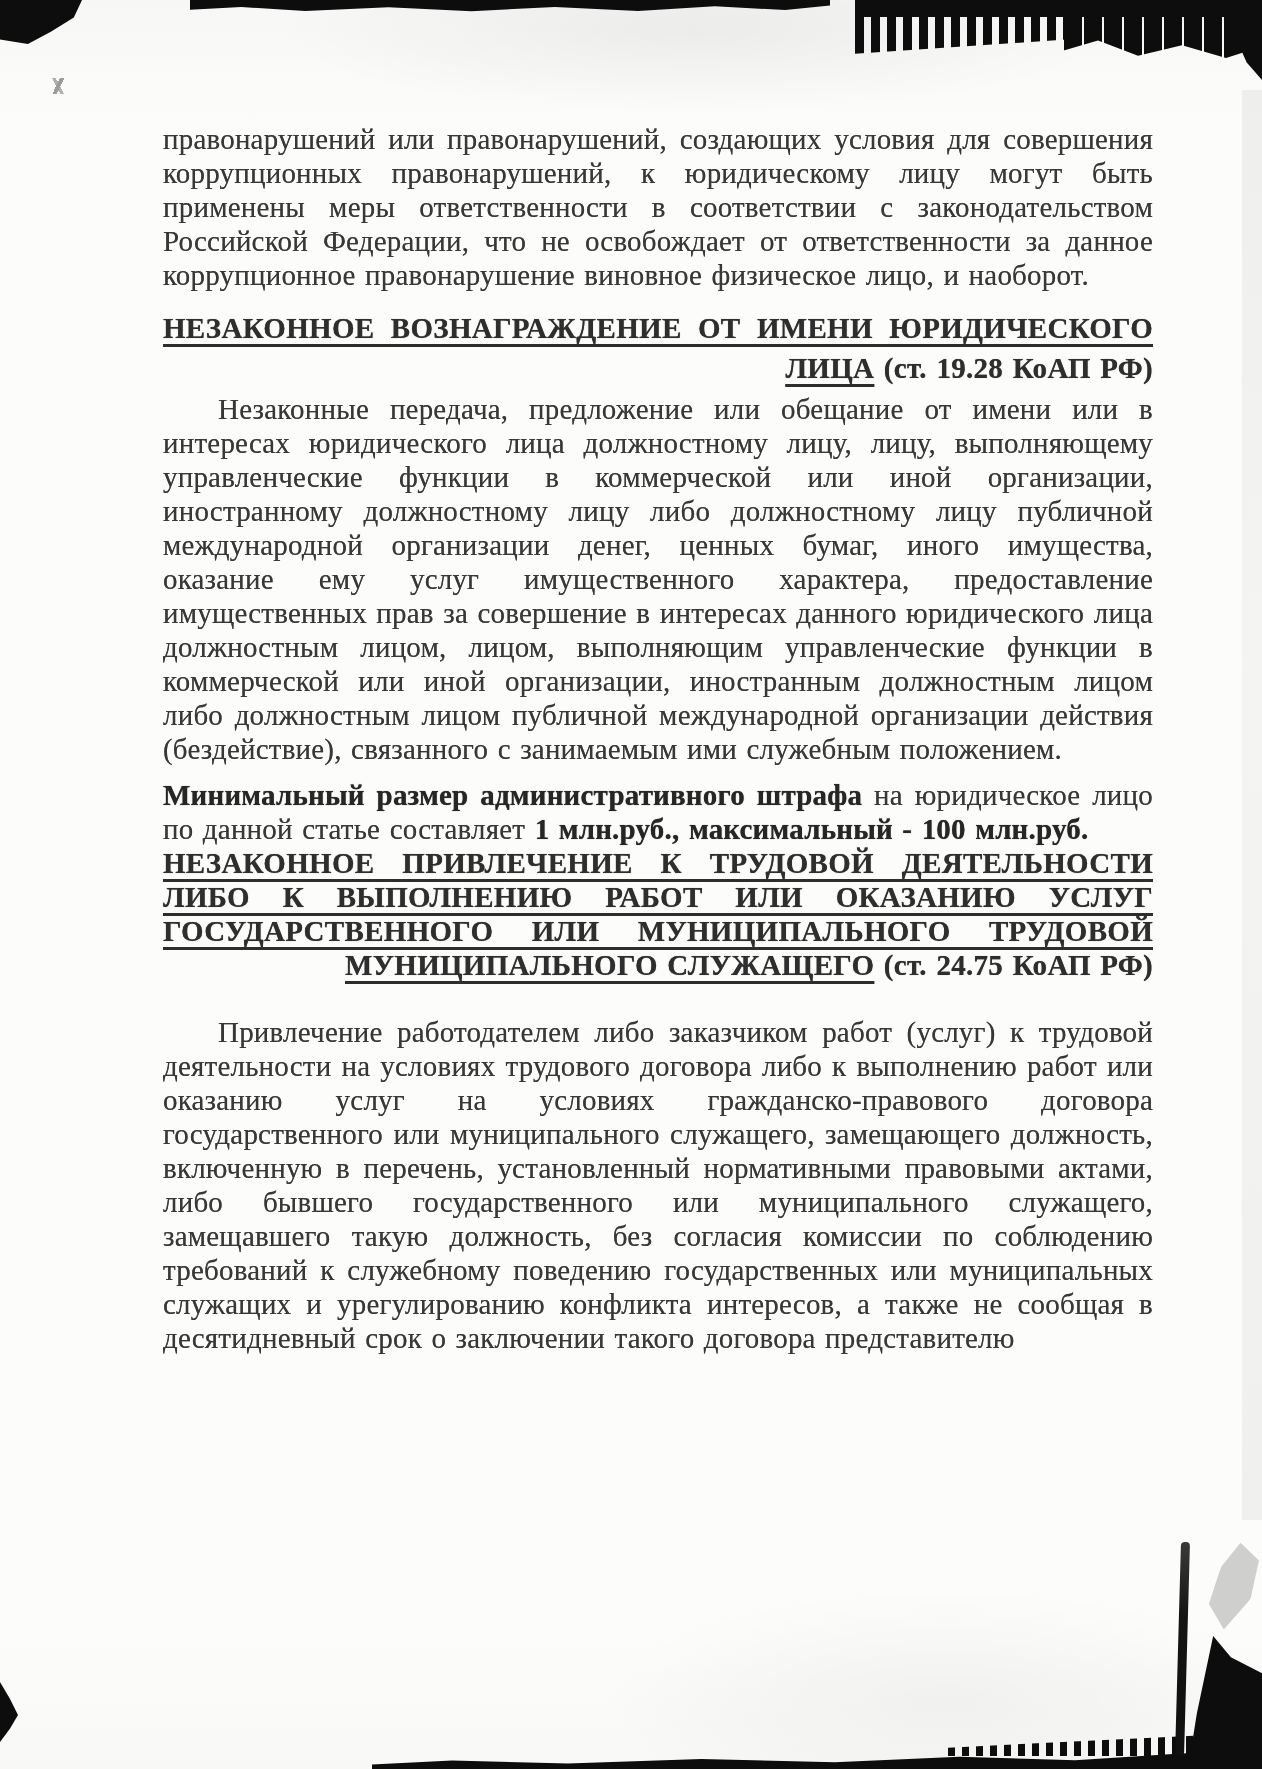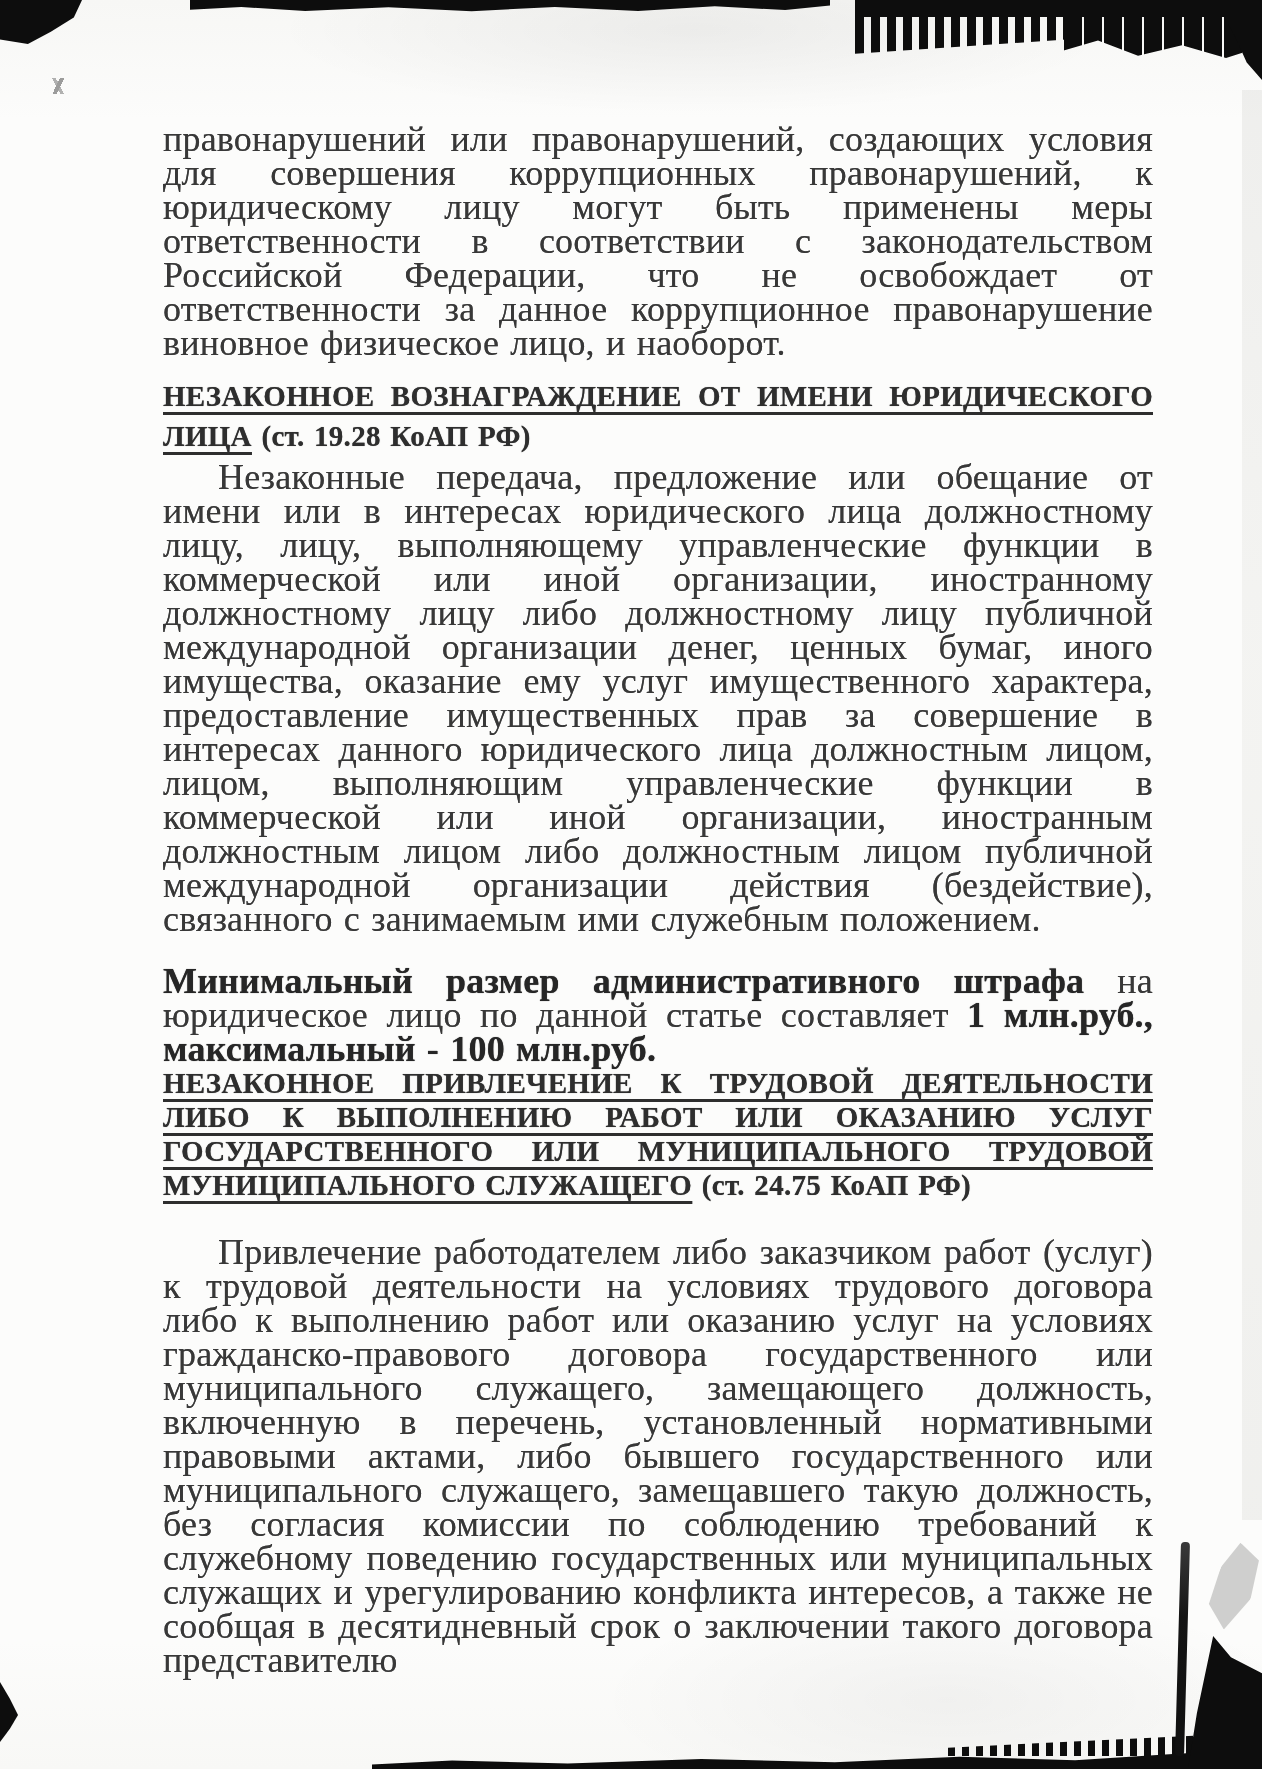--- a/index.html
+++ b/index.html
@@ -18,21 +18,21 @@
     color: #383838;
   }
   .content {
     position: absolute;
     left: 163px;
     top: 122px;
     width: 990px;
   }
   p, .h-line { margin: 0; }
   .body-text {
-    font-size: 36px;
+    font-size: 29px;
     line-height: 34px;
     text-align: justify;
     word-spacing: 2px;
     letter-spacing: 0.2px;
     hyphens: none;
     text-shadow: 0 0 0.6px rgba(55,55,55,0.75);
   }
   .indent { text-indent: 55px; }
   .main-heading {
     margin-top: 43px;
@@ -49,35 +49,36 @@
   .sub-heading {
     font-weight: bold;
     color: #2e2e2e;
     text-shadow: 0 0 0.7px rgba(40,40,40,0.8);
   }
   .sub-heading .h-line {
     font-size: 29px;
     line-height: 40px;
     letter-spacing: 0.3px;
     word-spacing: 2px;
+    text-align: right;
   }
   .sub-heading.s1929 .h-line { line-height: 34px; }
   .h-just {
     text-align: justify;
     text-align-last: justify;
   }
   .u {
     text-decoration: underline;
     text-decoration-thickness: 3px;
     text-underline-offset: 6px;
     text-decoration-color: #2e2e2e;
   }
   .h1928 { margin-top: 16px; }
   .p1928 { margin-top: 4px; }
-  .penalty { margin-top: 28px; }
+  .penalty { margin-top: 12px; }
   .penalty b { color:#262626; text-shadow: 0 0 0.8px rgba(30,30,30,0.85); }
   .h1929-block { }
   .p1929 { margin-top: 33px; }
 
   
   .artifact { position: absolute; background: #0d0d0d; }
   .a-top-left {
     left: 0; top: 0; width: 82px; height: 44px;
     clip-path: polygon(0 0, 100% 0, 90% 40%, 62% 72%, 34% 100%, 0 90%);
   }

